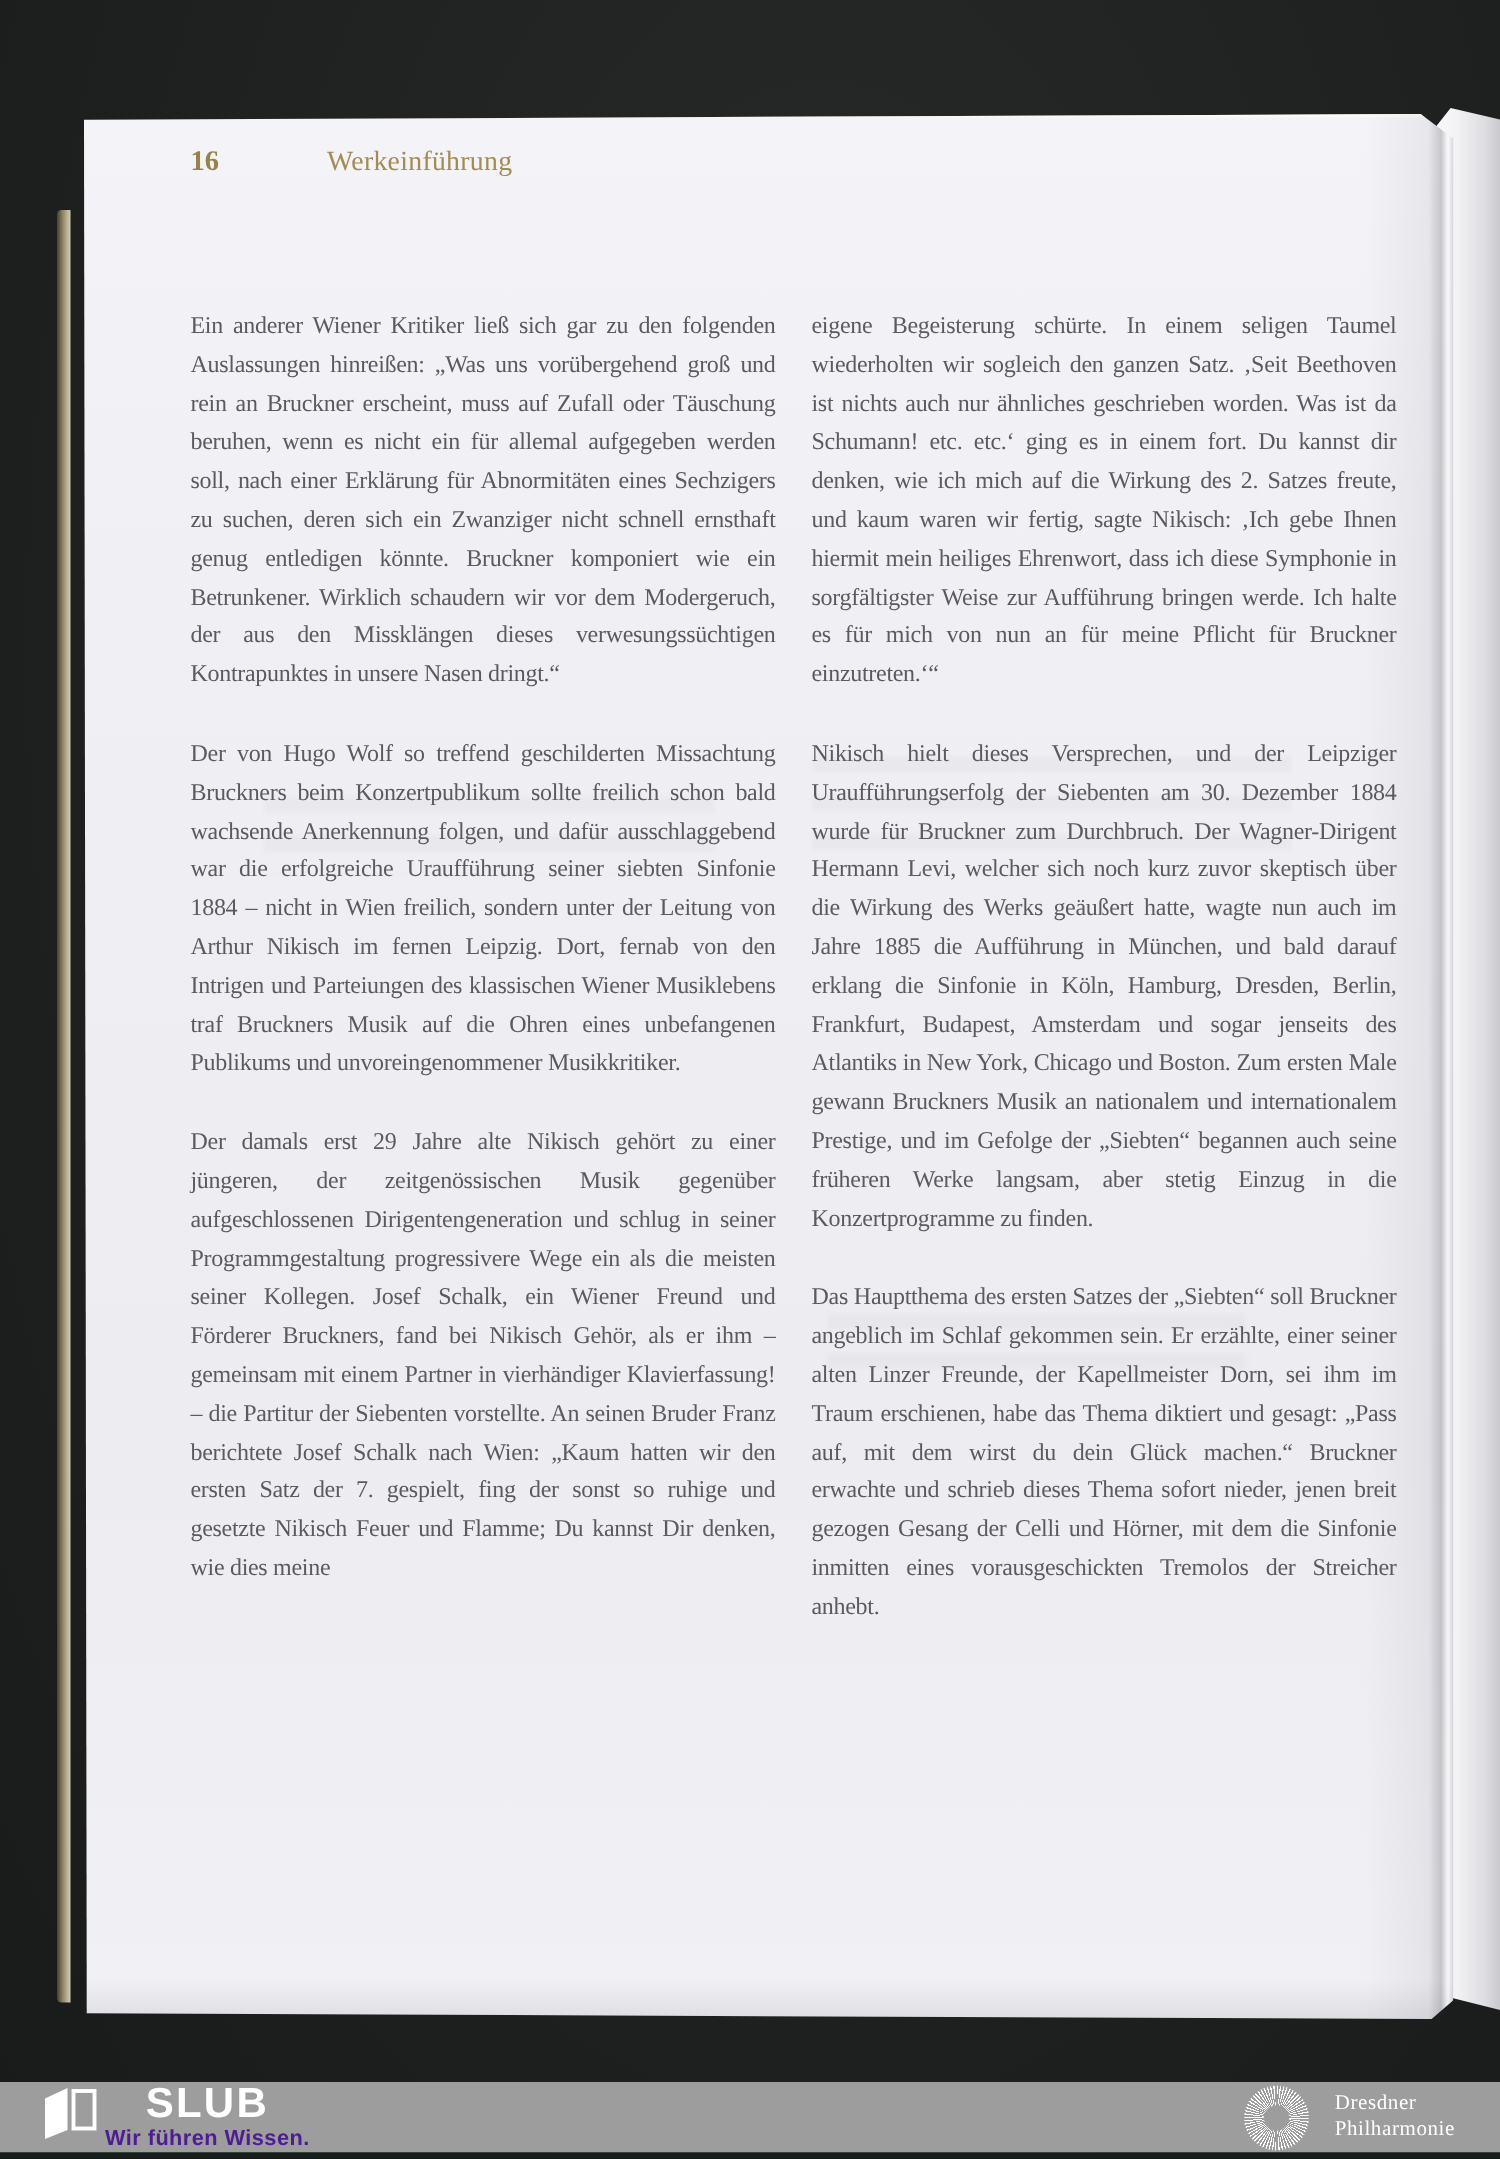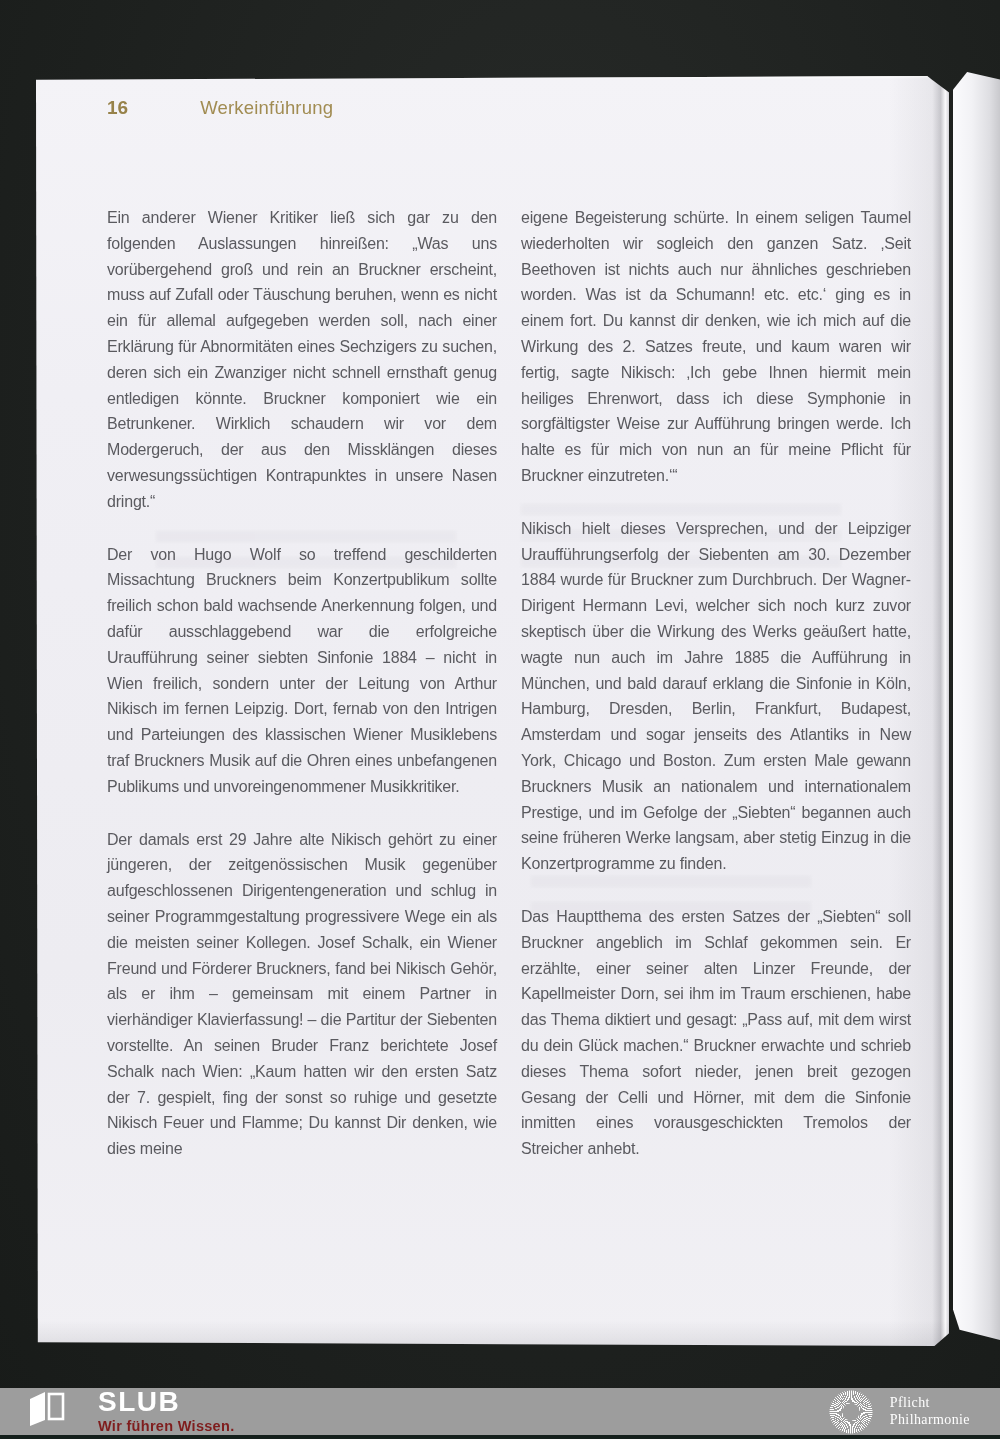--- a/index.html
+++ b/index.html
@@ -21,24 +21,25 @@
     border-radius:3px 0 0 3px;
     opacity:.85;
   }
   
   .facing-page-sliver{
     position:absolute;left:953px;top:72px;width:47px;height:1268px;
     background:linear-gradient(90deg,#fbfbfd 0%, #f2f2f5 40%, #dedee2 78%, #c9c9cd 100%);
     clip-path:polygon(0 1.4%, 30% 0, 100% .6%, 100% 100%, 14% 99.2%, 0 97.6%);
   }
   .page{
-    position:absolute;left:36px;top:76px;width:913px;height:1270px;
+    position:absolute;left:56px;top:76px;width:913px;height:1270px;
     background:linear-gradient(180deg,#f4f3f7 0%, #f0eff4 25%, #edecf1 70%, #f1f0f4 100%);
     clip-path:polygon(0 .3%, 97.6% 0, 100% 1.3%, 100% 99%, 98.4% 100%, .2% 99.7%);
     box-shadow:0 10px 26px rgba(0,0,0,.6);
+    font-family:Liberation Serif, serif;
   }
   .page::before{ 
     content:"";position:absolute;left:0;top:0;right:0;height:3px;
     background:linear-gradient(180deg,#ffffff, rgba(255,255,255,0));
   }
   .page::after{ 
     content:"";position:absolute;top:0;bottom:0;right:0;width:60px;
     background:linear-gradient(90deg, rgba(70,70,80,0) 0%, rgba(70,70,80,.07) 72%, rgba(40,40,50,.22) 86%, rgba(255,255,255,.55) 94%, rgba(120,120,130,.25) 100%);
     pointer-events:none;
   }
@@ -80,29 +81,29 @@
 
   .viewer-footer{
     position:absolute;left:0;right:0;top:1388px;height:47px;
     background:#9d9d9d;
     display:flex;align-items:center;justify-content:space-between;
     padding:0 30px 0 28px;box-sizing:border-box;
   }
   .footer-strip{
     position:absolute;left:0;right:0;top:1435px;height:4px;background:#15201c;
   }
-  .slub-brand{display:flex;align-items:flex-start;gap:32px;}
+  .slub-brand{display:flex;align-items:flex-start;gap:4px;text-align:center;}
   .slub-icon{display:block;margin-top:2px;}
   .slub-text{display:flex;flex-direction:column;}
   .slub-name{
     color:#ffffff;font-size:28px;font-weight:700;letter-spacing:1.5px;
     line-height:26px;font-family:"Liberation Sans", sans-serif;
   }
   .slub-tagline{
-    color:#7f1d1d;font-size:14.5px;font-weight:700;letter-spacing:.3px;margin-top:3px;
+    color:#4c1d95;font-size:14.5px;font-weight:700;letter-spacing:.3px;margin-top:3px;
   }
   .phil-brand{display:flex;align-items:center;gap:16px;}
   .starburst{
     width:46px;height:46px;border-radius:50%;
     background:repeating-conic-gradient(#ffffff 0deg 2.4deg, rgba(255,255,255,0) 2.4deg 6deg);
     -webkit-mask:radial-gradient(circle, rgba(0,0,0,0) 0 8px, #000 9px 21px, rgba(0,0,0,0) 22px);
             mask:radial-gradient(circle, rgba(0,0,0,0) 0 8px, #000 9px 21px, rgba(0,0,0,0) 22px);
   }
   .phil-text{
     color:#ffffff;font-family:"Liberation Serif", serif;
@@ -151,20 +152,20 @@
         <rect x="21" y="3" width="14" height="25" fill="none" stroke="#ffffff" stroke-width="2.6"></rect>
       </svg>
       <div class="slub-text">
         <div class="slub-name">SLUB</div>
         <div class="slub-tagline">Wir führen Wissen.</div>
       </div>
     </div>
     <div class="phil-brand">
       <span class="starburst"></span>
       <div class="phil-text">
-        <div>Pflicht</div>
+        <div>Dresdner</div>
         <div>Philharmonie</div>
       </div>
     </div>
   </div>
   <div class="footer-strip"></div>
 
 </div>
 
 </body></html>

